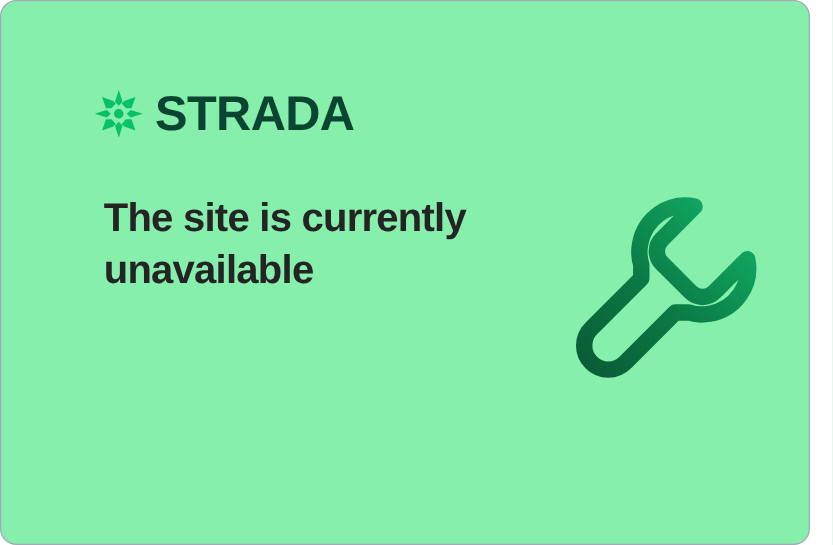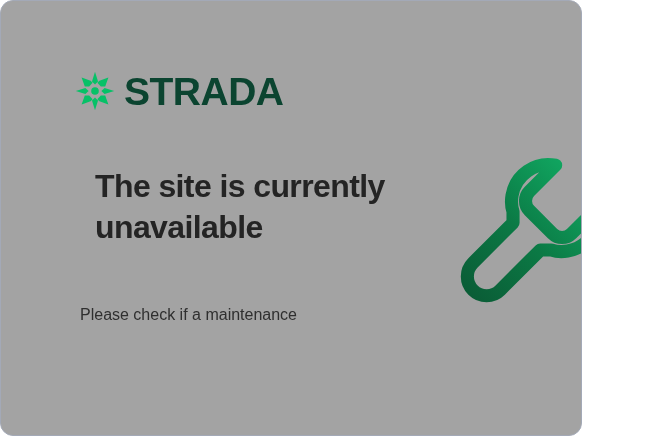--- a/index.html
+++ b/index.html
@@ -11,23 +11,23 @@
     width: 666px;
     height: 436px;
     font-family: "Liberation Sans", sans-serif;
     -webkit-font-smoothing: antialiased;
   }
 
   
   .page {
     position: relative;
     box-sizing: border-box;
-    width: 582px;
+    width: 648px;
     height: 436px;
-    background: #a3a3a3;
+    background: #86efac;
     border: 1px solid #a3a9b7;
     border-radius: 13px;
     overflow: hidden;
   }
 
   
   .brand {
     position: absolute;
     left: 74px;
     top: 66px;
@@ -53,21 +53,21 @@
   }
 
   
   .copy {
     position: absolute;
     left: 79px;
     top: 150px;
     width: 340px;
   }
   .headline {
-    margin: 15px;
+    margin: 3px;
     font-size: 32px;
     line-height: 41px;
     font-weight: 700;
     letter-spacing: -0.6px;
     color: #242424;
     font-family: "Liberation Sans", sans-serif;
   }
   .subcopy {
     margin: 0;
     padding-top: 36px;
@@ -121,21 +121,20 @@
       </svg>
     </span>
 
     <span class="brand-word">STRADA</span>
   </div>
 
   <div class="copy">
     <h1 class="headline">The site is currently unavailable</h1>
 
     <p class="subcopy">
-      <span class="subcopy-line">Please check if a maintenance</span>
     </p>
   </div>
 
   <div class="illustration">
     <svg viewBox="0 0 100 100" aria-hidden="true">
       <defs>
         <linearGradient id="wrenchGrad" x1="0" y1="1" x2="1" y2="0">
           <stop offset="0%" stop-color="#0a5c36"></stop>
           <stop offset="45%" stop-color="#0b7a45"></stop>
           <stop offset="100%" stop-color="#12b268"></stop>

